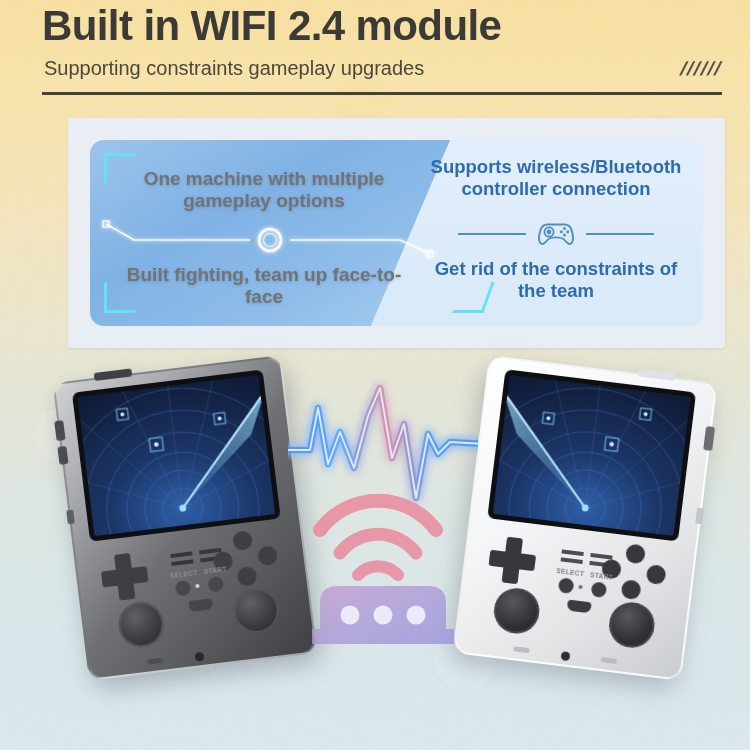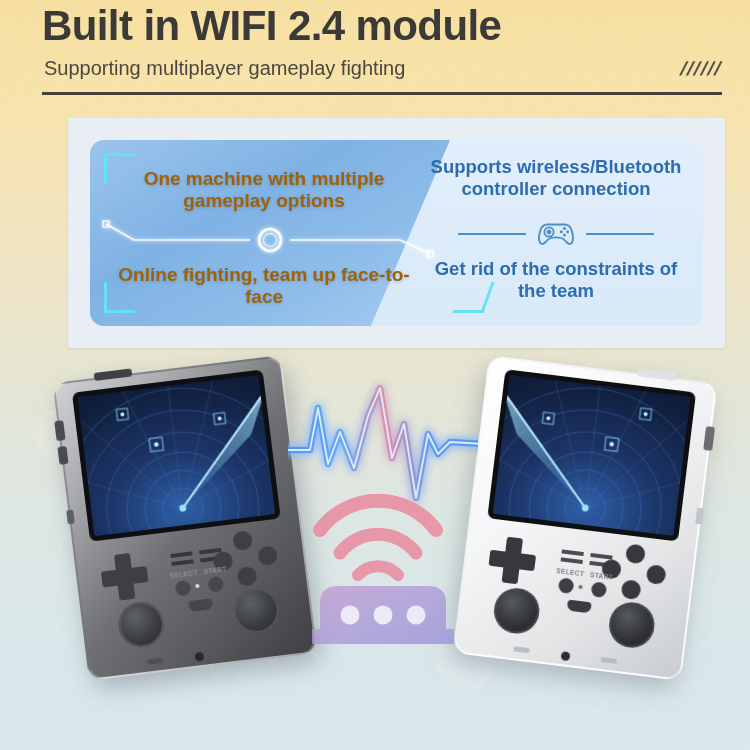--- a/index.html
+++ b/index.html
@@ -102,21 +102,21 @@
     position: absolute; width: 28px; height: 28px;
     border-color: #63e2f3;
   }
   .bracket.tl { left: 14px; top: 13px; border-left: 3px solid #63e2f3; border-top: 3px solid #63e2f3; }
   .bracket.bl { left: 14px; bottom: 13px; border-left: 3px solid #63e2f3; border-bottom: 3px solid #63e2f3; }
   .bracket.br { right: 214px; bottom: 13px; border-right: 3px solid #63e2f3; border-bottom: 3px solid #63e2f3;
                 transform: skewX(-20deg); }
 
   .left-text-top, .left-text-bot {
     position: absolute; width: 300px; left: 24px;
-    text-align: center; color: #a16207; font-weight: bold;
+    text-align: center; color: #737373; font-weight: bold;
     font-size: 19px; line-height: 1.18;
     text-shadow: 0 1px 3px rgba(60,100,150,.35);
   }
   .left-text-top { top: 28px; }
   .left-text-bot { top: 124px; }
 
   
   .circuit { position: absolute; left: 10px; top: 78px; width: 340px; height: 42px; }
 
   .right-text-top, .right-text-bot {
@@ -193,21 +193,21 @@
 </head>
 <body>
 
 <div id="page">
 
   <div class="texture"></div>
   <div class="texture2"></div>
 
   <div class="header">
     <div class="title">Built in WIFI 2.4 module</div>
-    <div class="subtitle">Supporting multiplayer gameplay fighting</div>
+    <div class="subtitle">Supporting constraints gameplay upgrades</div>
     <div class="slashes">//////</div>
     <div class="rule"></div>
   </div>
 
   <div class="panel">
     <div class="panel-inner">
 
       <div class="half-right"></div>
       <div class="half-left"></div>
 
@@ -232,21 +232,21 @@
           <path d="M190 22 L300 22 L330 36"></path>
         </g>
         <g filter="url(#glow)">
           <circle cx="170" cy="22" r="11" fill="none" stroke="#ffffff" stroke-width="2.6" opacity=".95"></circle>
           <circle cx="170" cy="22" r="6.5" fill="none" stroke="#ddf2ff" stroke-width="1.4" opacity=".9"></circle>
           <rect x="3" y="3" width="6" height="6" fill="none" stroke="#ffffff" stroke-width="1.3"></rect>
           <rect x="327" y="33" width="6" height="6" fill="none" stroke="#ffffff" stroke-width="1.3"></rect>
         </g>
       </svg>
 
-      <div class="left-text-bot">Online fighting, team up face-to-face</div>
+      <div class="left-text-bot">Built fighting, team up face-to-face</div>
 
       <div class="right-text-top">Supports wireless/Bluetooth controller connection</div>
 
       <div class="gp-row">
         <div class="gp-line"></div>
         <svg width="44" height="32" viewBox="0 0 44 32">
           <path d="M13.5 6.5 C10 6.5 7.6 8.6 6.4 12.2 C5.2 15.8 4.6 19.4 5.2 22.4
                    C5.8 25.4 7.8 26.6 9.8 25.6 C11.8 24.6 13.2 22 15 20.8
                    C16.6 19.8 18.6 19.4 22 19.4 C25.4 19.4 27.4 19.8 29 20.8
                    C30.8 22 32.2 24.6 34.2 25.6 C36.2 26.6 38.2 25.4 38.8 22.4

